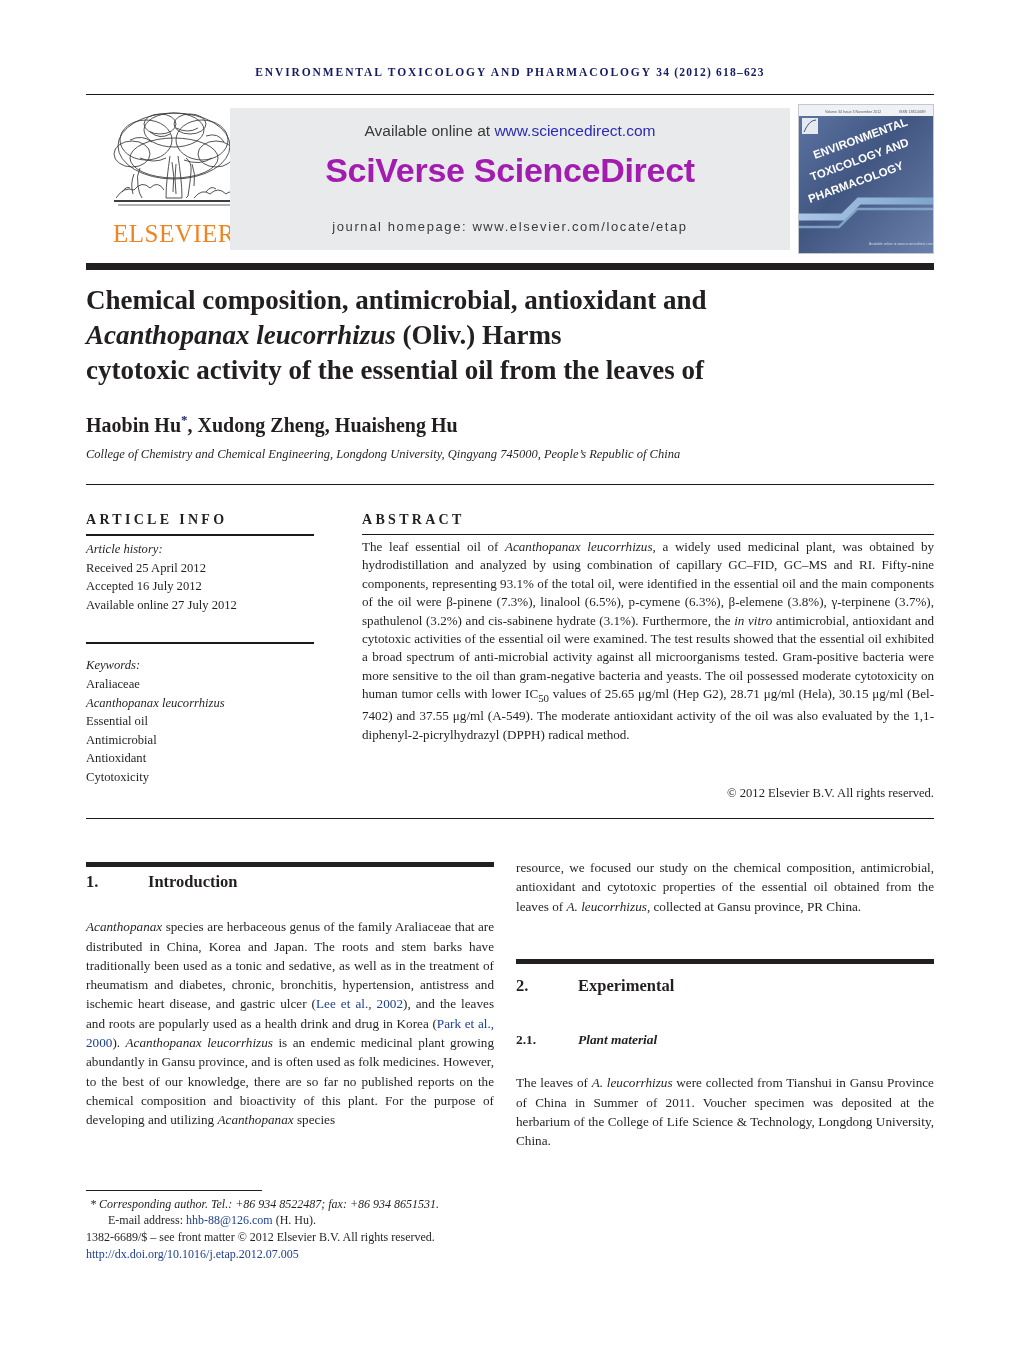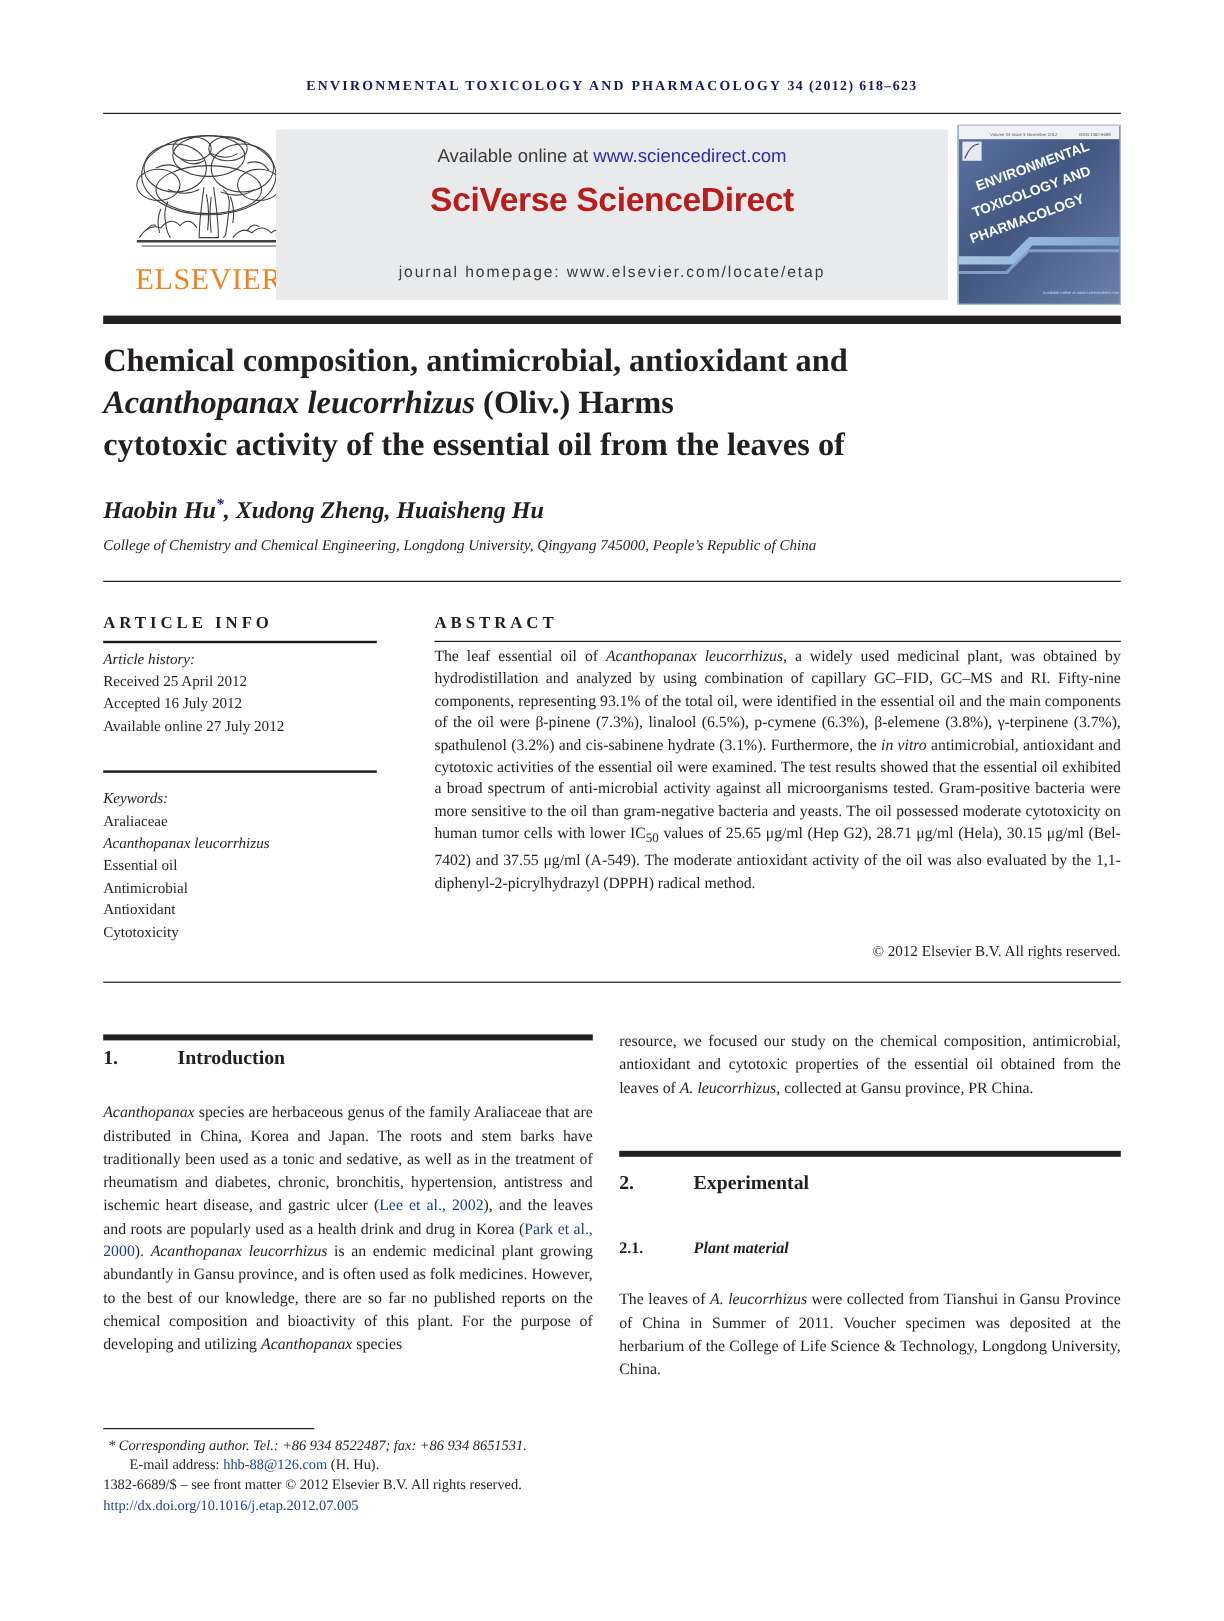--- a/index.html
+++ b/index.html
@@ -82,22 +82,22 @@
     color: #3a3a3a;
   }
   .sd-avail a { color: #2a2ab4; text-decoration: none; }
   .sd-logo {
     position: absolute;
     left: 0; top: 43px;
     width: 560px;
     text-align: center;
     font-family: "Liberation Sans", sans-serif;
     font-weight: bold;
-    font-size: 28px;
-    color: #b91c1c;
+    font-size: 34px;
+    color: #a21caf;
     letter-spacing: -0.3px;
   }
   .sd-home {
     position: absolute;
     left: 0; top: 111px;
     width: 560px;
     text-align: center;
     font-family: "Liberation Sans", sans-serif;
     font-size: 13px;
     letter-spacing: 1.6px;
@@ -129,21 +129,20 @@
     line-height: 35px;
     color: #231f20;
   }
   .title .ital { font-style: italic; }
 
   .authors {
     position: absolute;
     left: 86px; top: 412px;
     width: 790px;
     font-family: "Liberation Serif", serif;
-    font-style: italic;
     font-weight: bold;
     font-size: 20px;
     color: #231f20;
   }
   .authors sup { color:#151b63; font-size: 13px; }
   .affil {
     position: absolute;
     left: 86px; top: 447px;
     width: 790px;
     font-family: "Liberation Serif", serif;

